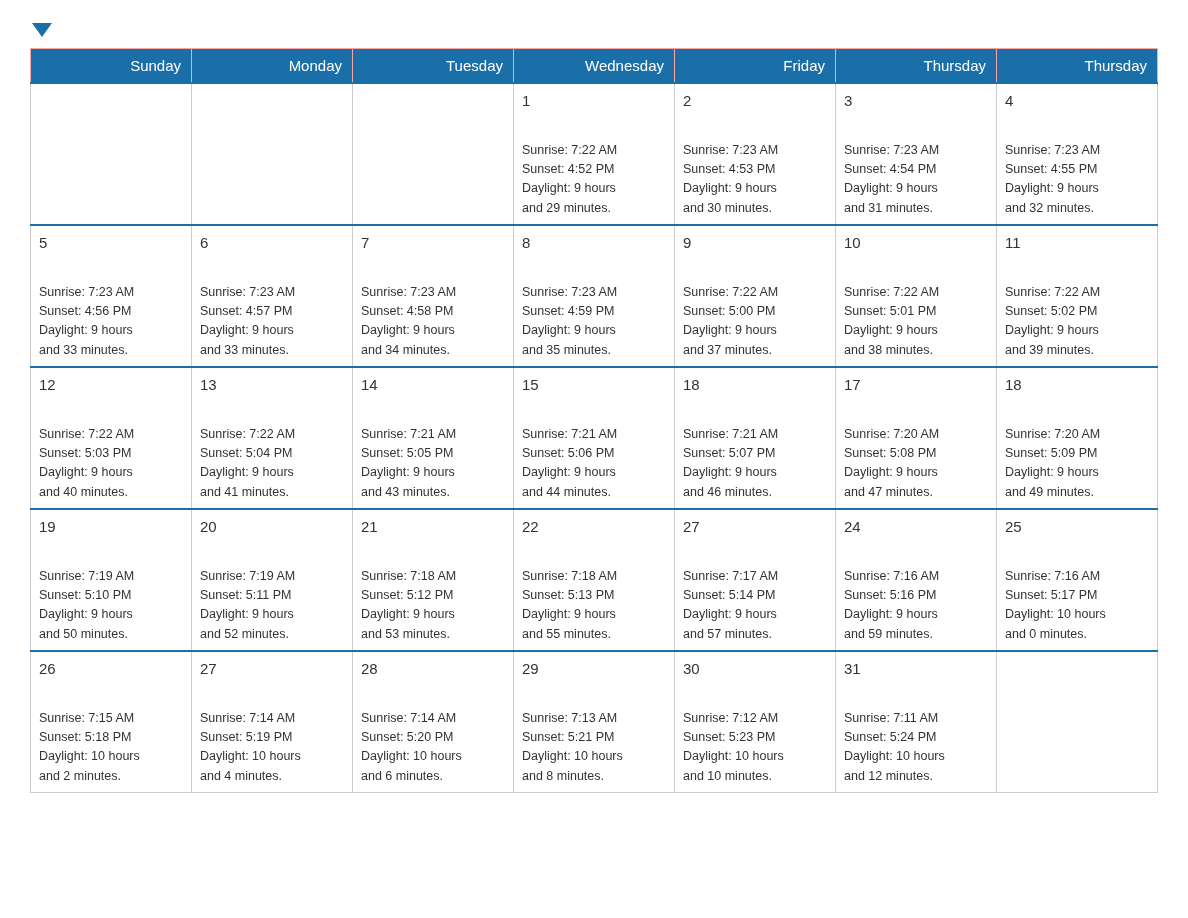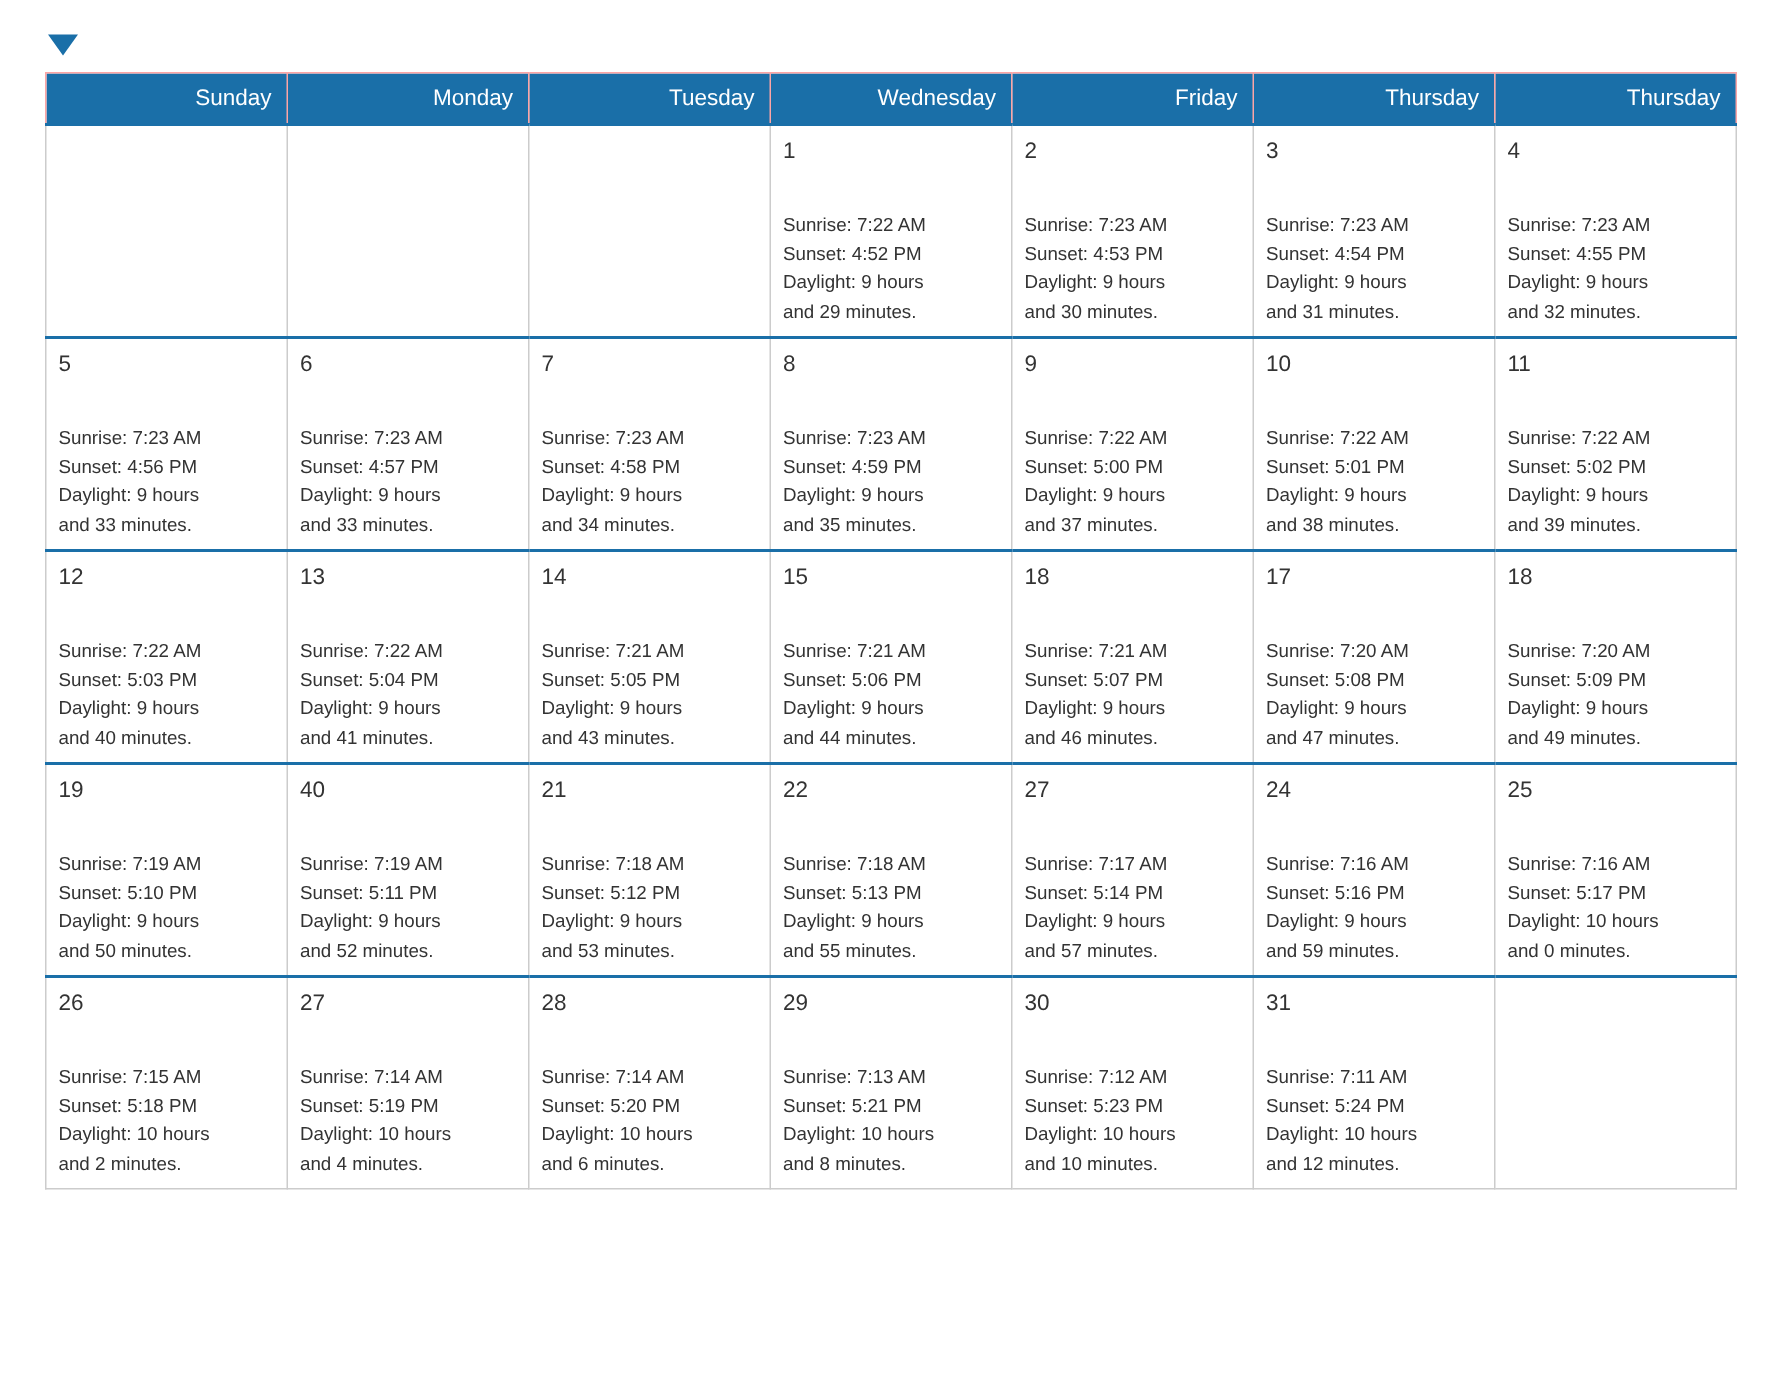--- a/index.html
+++ b/index.html
@@ -214,21 +214,21 @@
           <span class="day-num">18</span>
           <div class="day-info">Sunrise: 7:20 AM<br>Sunset: 5:09 PM<br>Daylight: 9 hours<br>and 49 minutes.</div>
         </td>
       </tr>
       <tr class="week-row">
         <td>
           <span class="day-num">19</span>
           <div class="day-info">Sunrise: 7:19 AM<br>Sunset: 5:10 PM<br>Daylight: 9 hours<br>and 50 minutes.</div>
         </td>
         <td>
-          <span class="day-num">40</span>
+          <span class="day-num">20</span>
           <div class="day-info">Sunrise: 7:19 AM<br>Sunset: 5:11 PM<br>Daylight: 9 hours<br>and 52 minutes.</div>
         </td>
         <td>
           <span class="day-num">21</span>
           <div class="day-info">Sunrise: 7:18 AM<br>Sunset: 5:12 PM<br>Daylight: 9 hours<br>and 53 minutes.</div>
         </td>
         <td>
           <span class="day-num">22</span>
           <div class="day-info">Sunrise: 7:18 AM<br>Sunset: 5:13 PM<br>Daylight: 9 hours<br>and 55 minutes.</div>
         </td>

